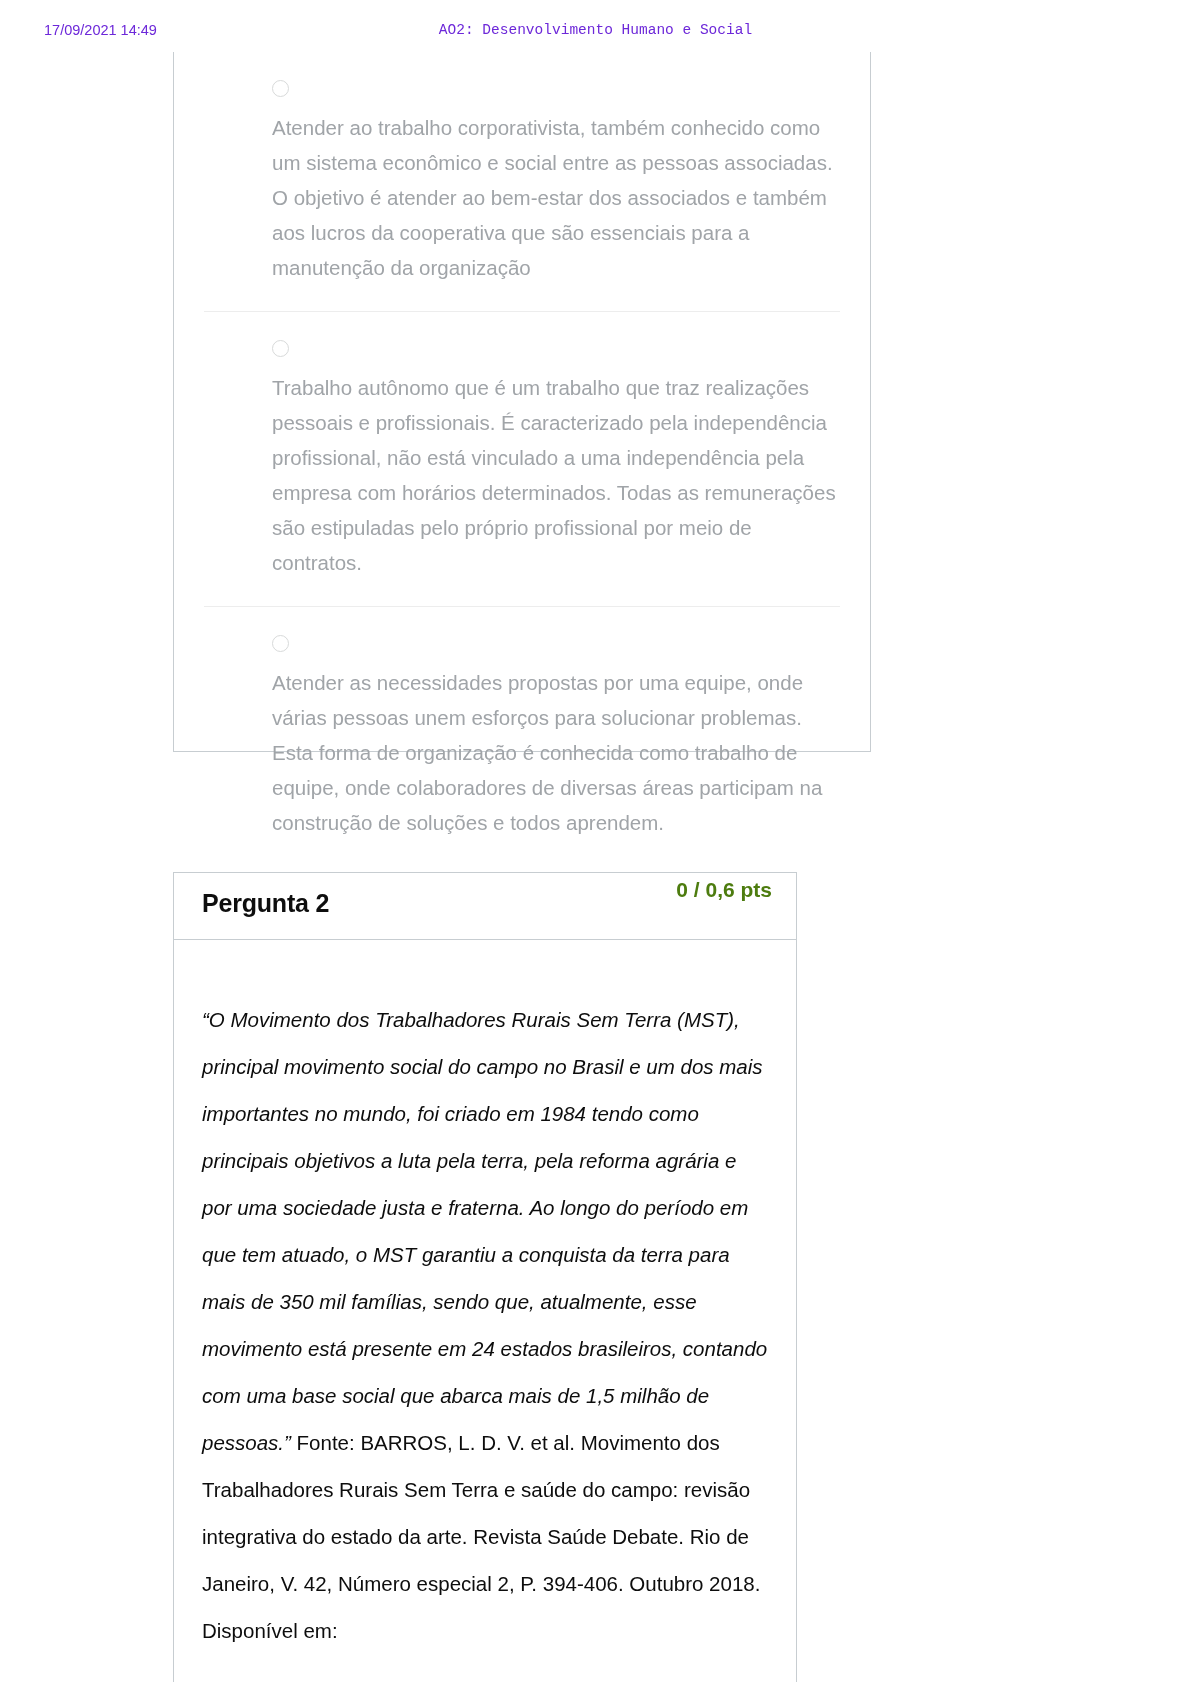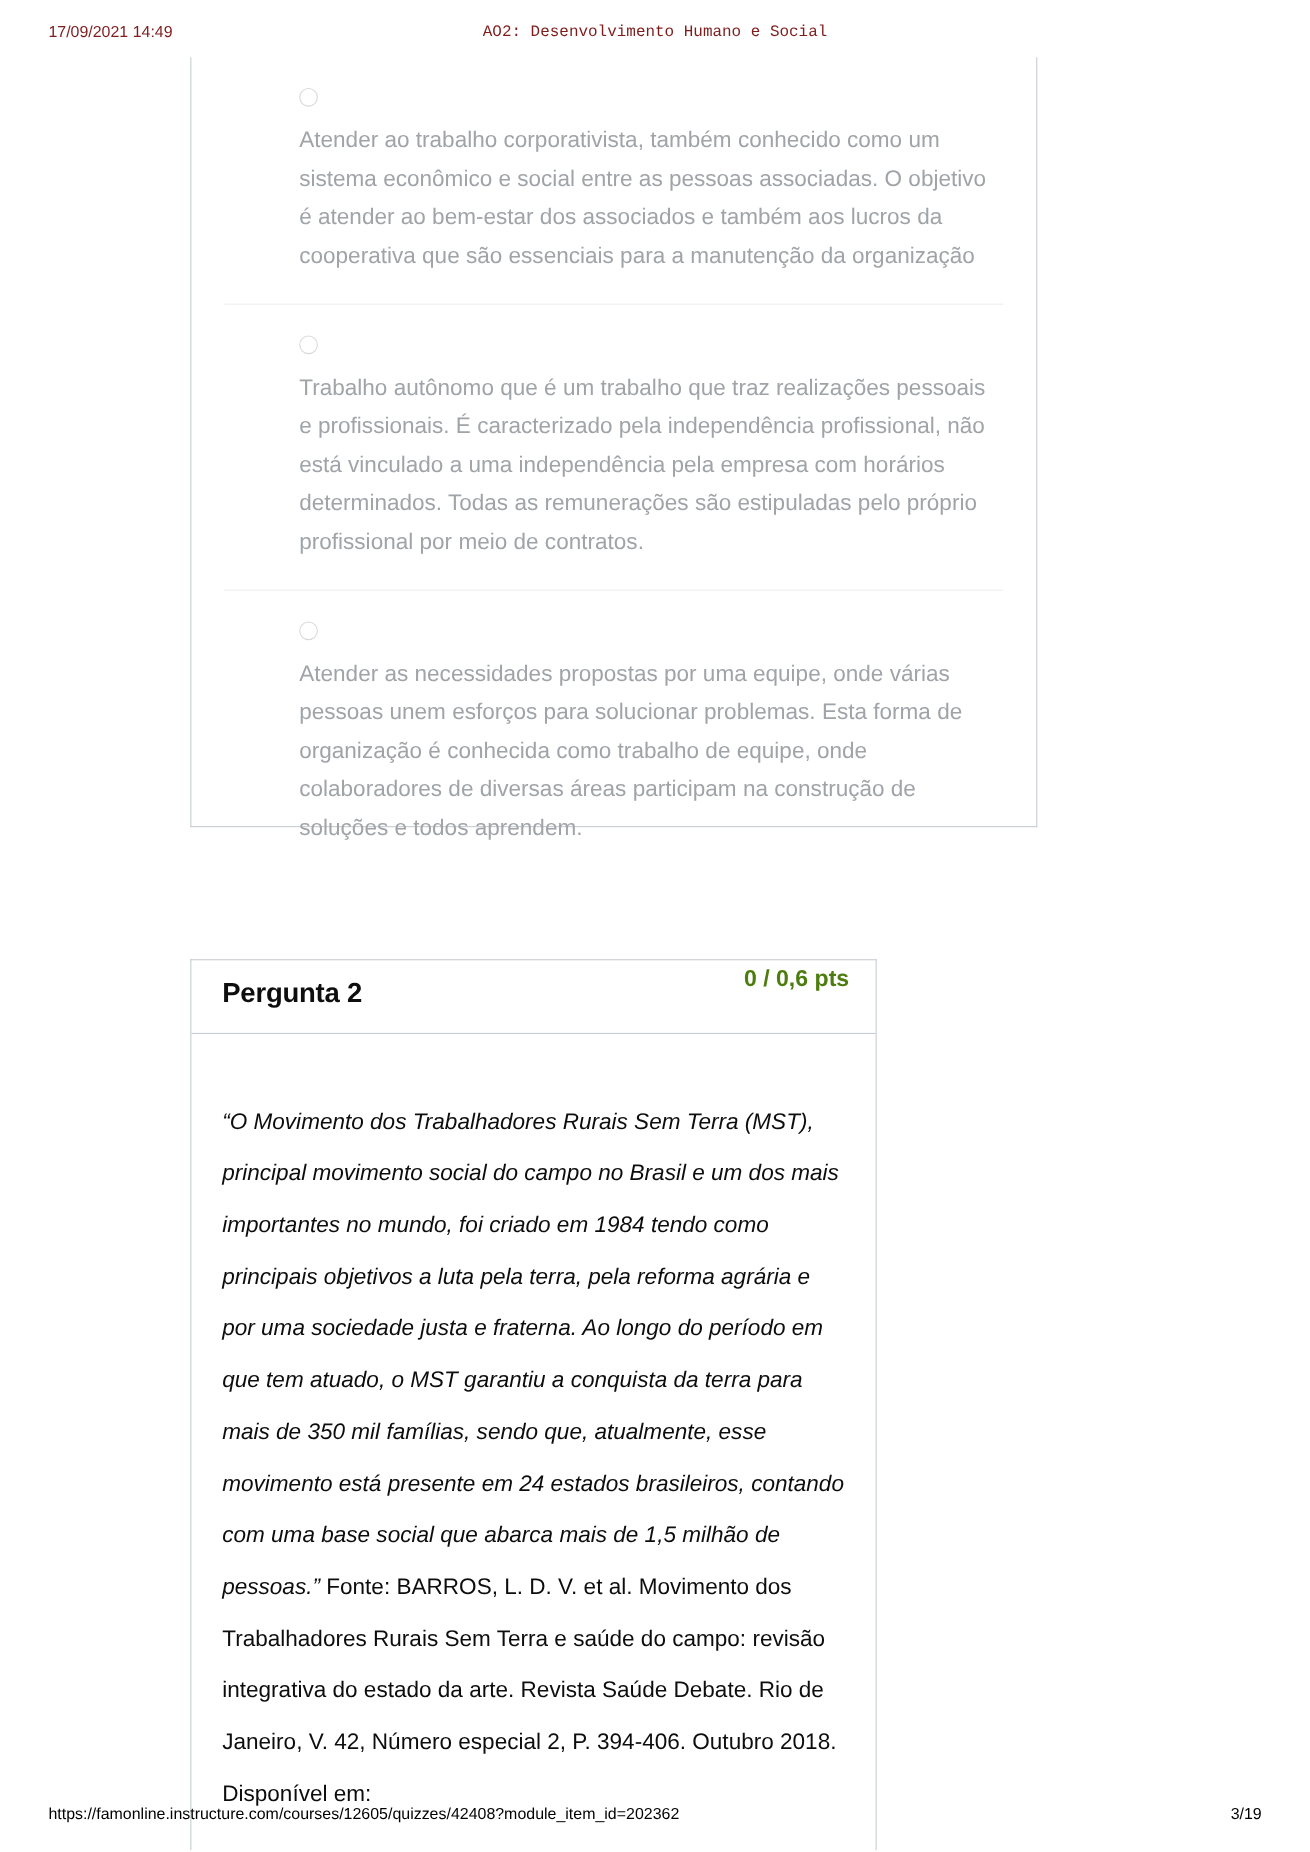--- a/index.html
+++ b/index.html
@@ -17,21 +17,21 @@
   }
 
   
   .print-header {
     position: absolute;
     top: 22px;
     left: 0;
     width: 1024px;
     height: 22px;
     font-size: 14.5px;
-    color: #7f1d1d;
+    color: #6d28d9;
   }
   .print-header .ph-date {
     position: absolute;
     left: 44px;
     top: 0;
     white-space: nowrap;
   }
   .print-header .ph-title {
     position: absolute;
     left: 0;
@@ -48,21 +48,21 @@
     left: 0;
     top: 0;
     width: 1191px;
     height: 1684px;
   }
 
   
   .qcard {
     position: absolute;
     left: 173px;
-    width: 770px;
+    width: 698px;
     box-sizing: border-box;
     border: 1px solid #c7cdd1;
     background: #fff;
   }
   .qcard-answers {
     top: 52px;
     height: 700px;
     border-top: none;
   }
 
@@ -207,18 +207,14 @@
     <div class="q2-head">
       <span class="q2-name">Pergunta 2</span>
       <span class="q2-pts">0 / 0,6 pts</span>
     </div>
     <div class="q2-body">
       <p class="quote-para"><span class="quote-it">“O Movimento dos Trabalhadores Rurais Sem Terra (MST), principal movimento social do campo no Brasil e um dos mais importantes no mundo, foi criado em 1984 tendo como principais objetivos a luta pela terra, pela reforma agrária e por uma sociedade justa e fraterna. Ao longo do período em que tem atuado, o MST garantiu a conquista da terra para mais de 350 mil famílias, sendo que, atualmente, esse movimento está presente em 24 estados brasileiros, contando com uma base social que abarca mais de 1,5 milhão de pessoas.”</span><span> Fonte: BARROS, L. D. V. et al. Movimento dos Trabalhadores Rurais Sem Terra e saúde do campo: revisão integrativa do estado da arte. Revista Saúde Debate. Rio de Janeiro, V. 42, Número especial 2, P. 394-406. Outubro 2018. Disponível em:</span></p>
       <p class="link-line">&lt;https://www.scielo.br/pdf/sdeb/v42nspe2/0103-1104-sdeb-42-spe02-</p>
     </div>
   </div>
 
-  <div class="print-footer">
-    <span class="pf-url">https://famonline.instructure.com/courses/12605/quizzes/42408?module_item_id=202362</span>
-    <span class="pf-page">3/19</span>
-  </div>
 
 </div>
 
 </body></html>

